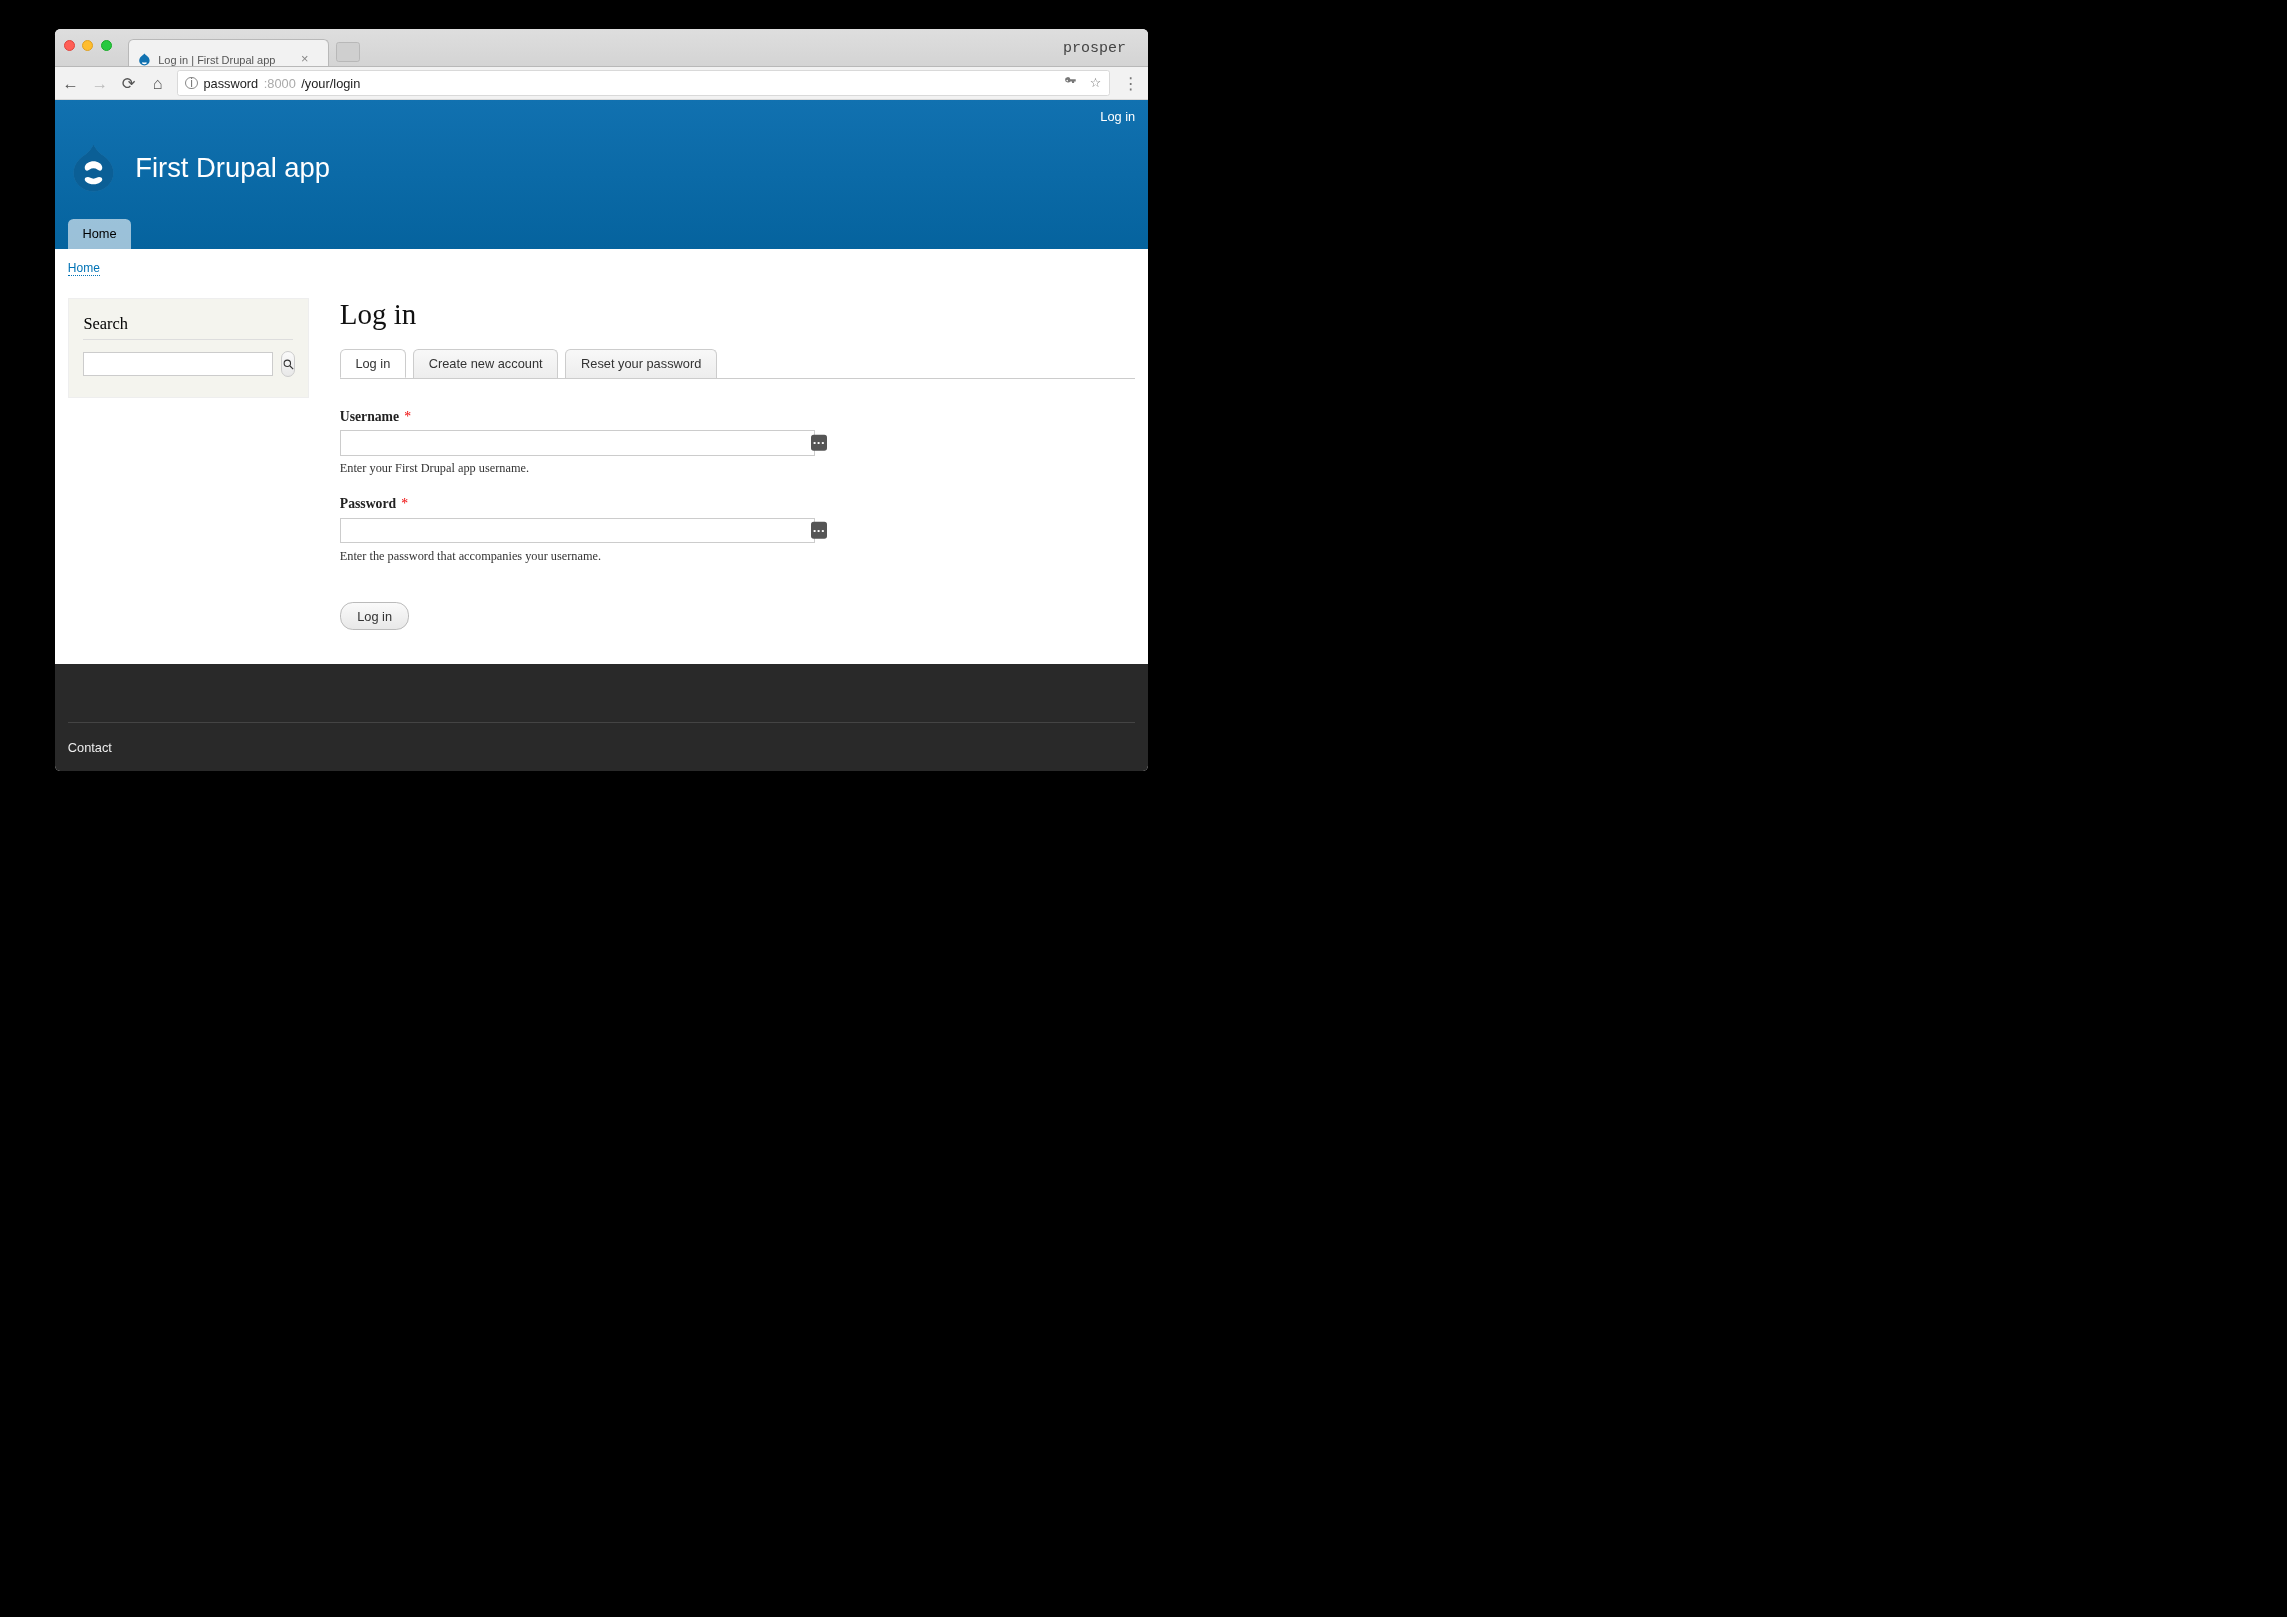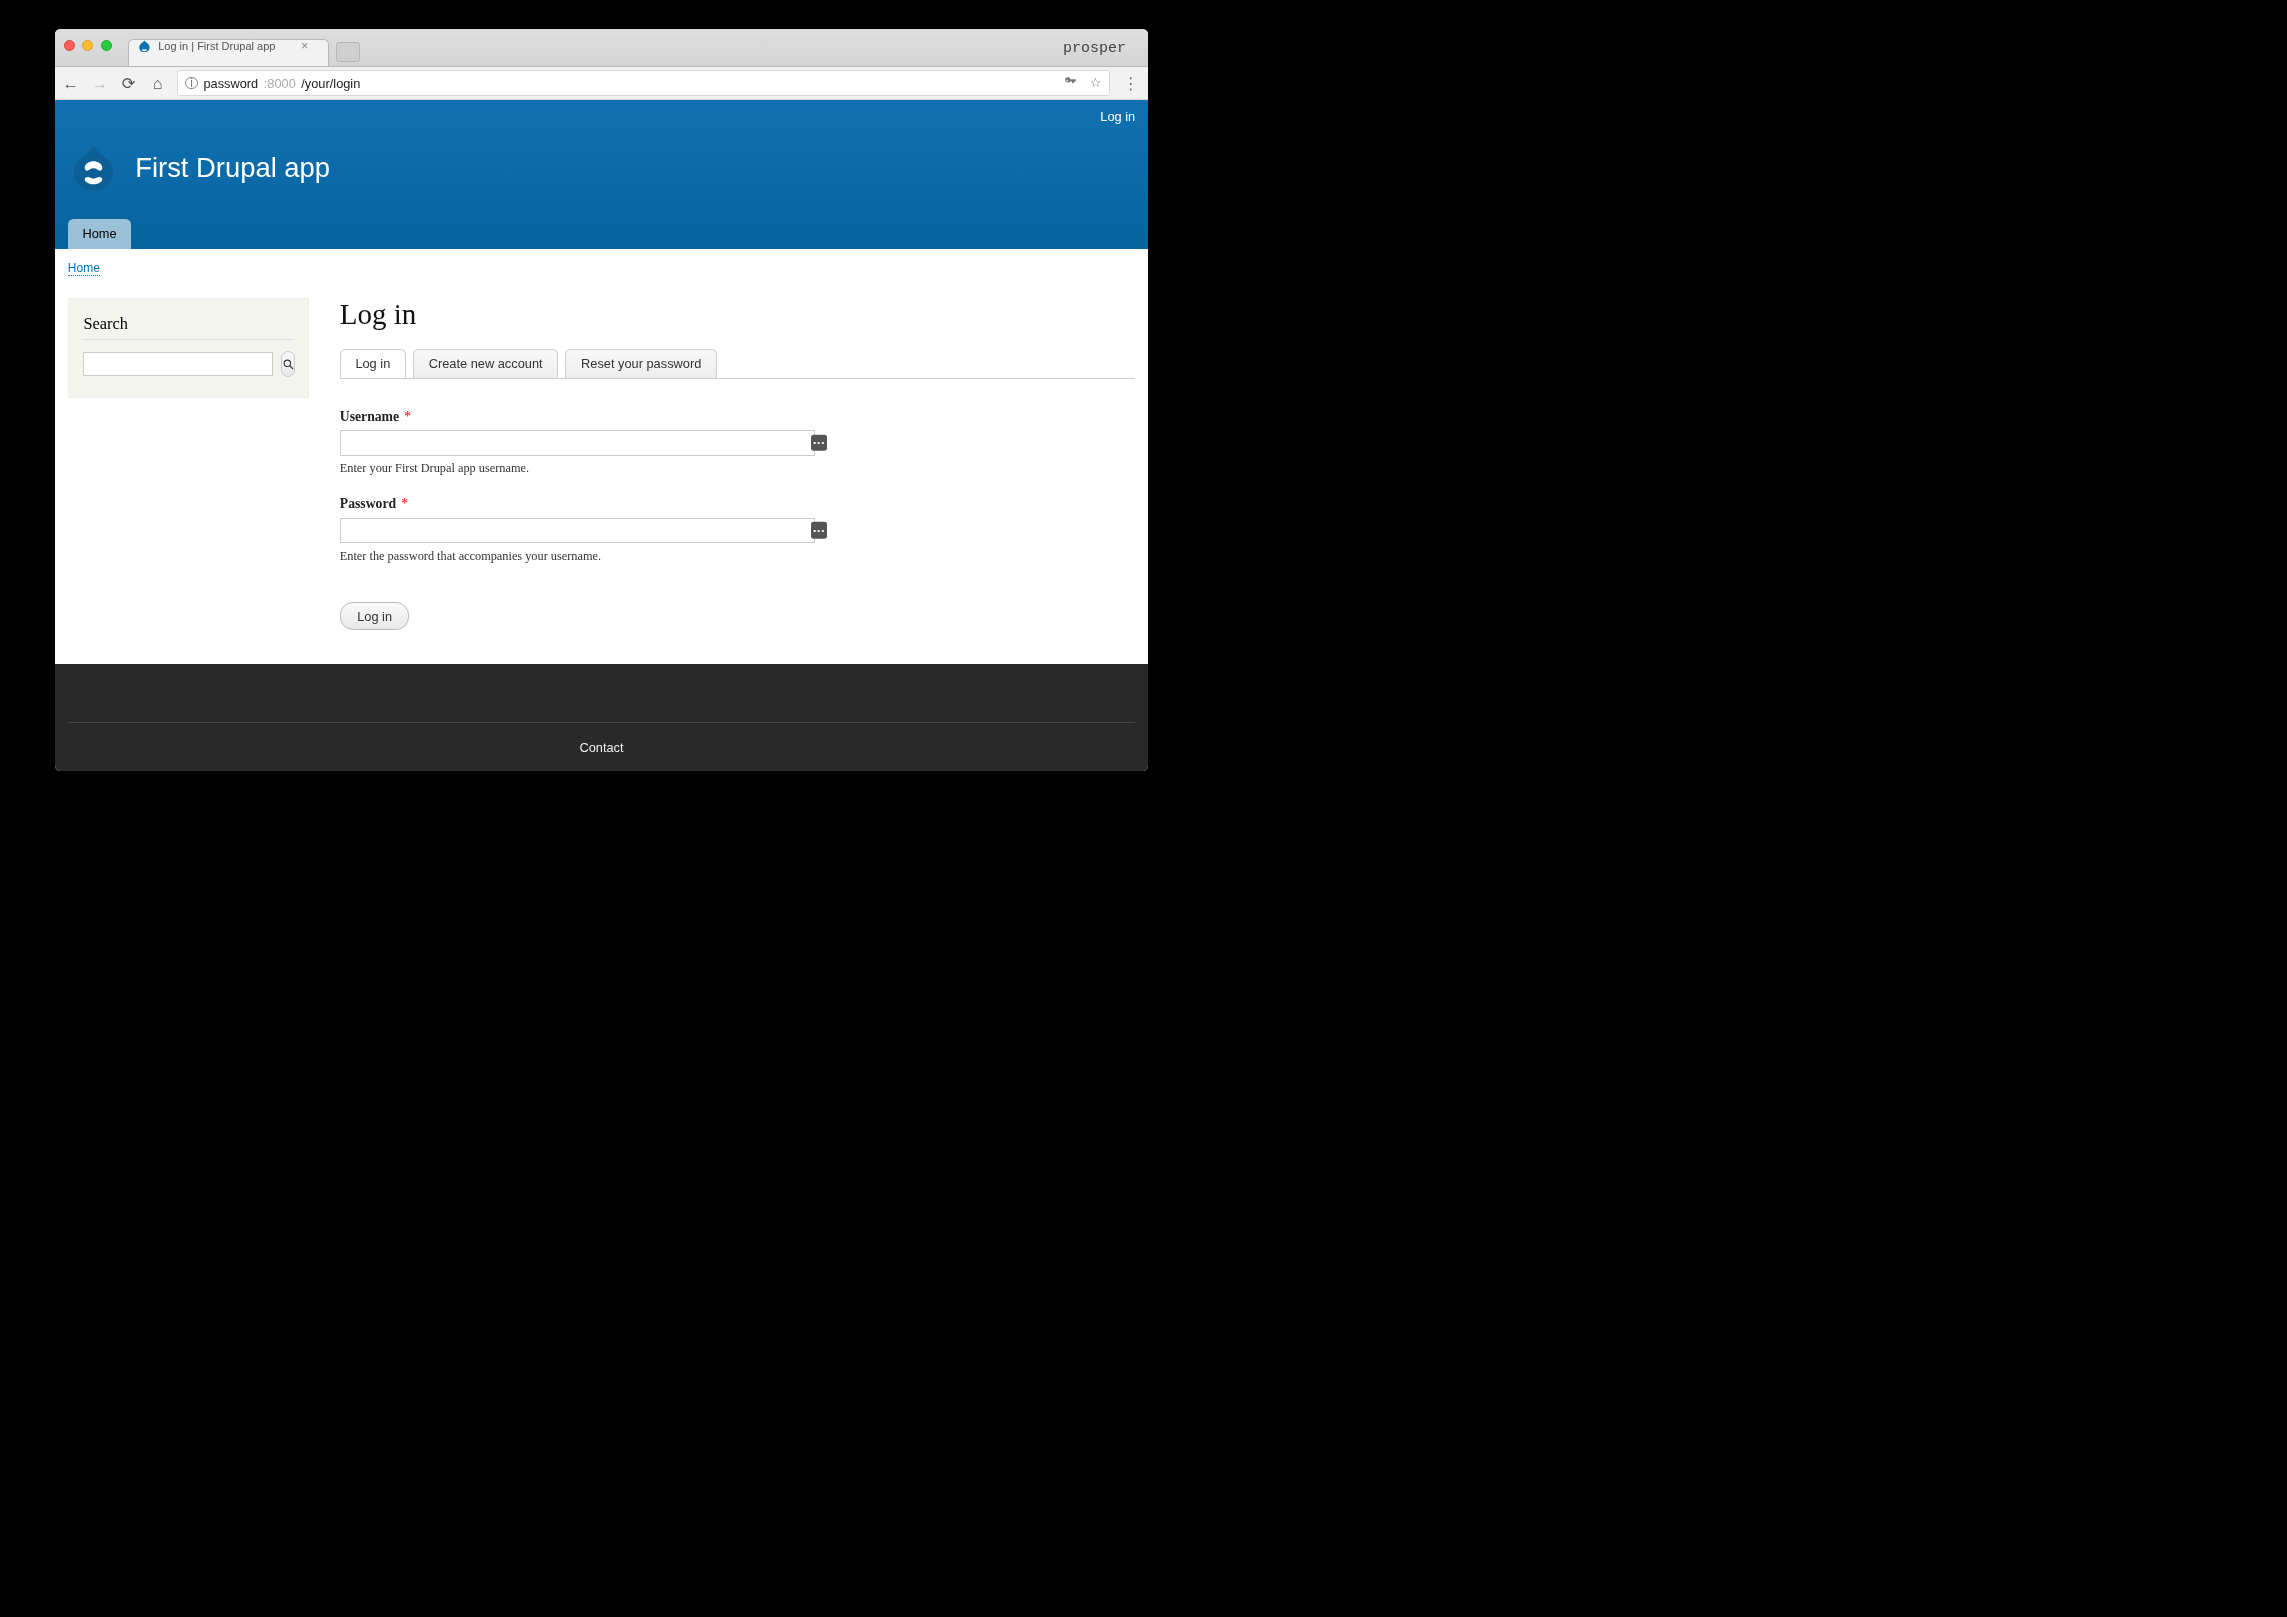--- a/index.html
+++ b/index.html
@@ -47,21 +47,21 @@
   .tl-yellow { background: #ffbd2e; border: 0.5px solid #dea123; }
   .tl-green { background: #27c93f; border: 0.5px solid #1aab29; }
   .browser-tab {
     margin-left: 73px;
     height: 27.4px;
     background: #f2f2f2;
     border: 0.9px solid #b8b8b8;
     border-bottom: none;
     border-radius: 5.5px 5.5px 0 0;
     display: flex;
-    align-items: flex-start;
+    align-items: flex-end;
     padding: 0 9.1px;
     gap: 7.3px;
     font-size: 11px;
     color: #555;
     min-width: 201px;
   }
   .browser-tab .favicon svg { width: 12.8px; height: 12.8px; display: block; }
   .browser-tab .tab-close { color: #888; font-size: 12.8px; line-height: 1; margin-left: 18.3px; }
   .new-tab-stub {
     width: 24px; height: 20px;
@@ -238,21 +238,21 @@
     margin-top: 18.3px;
   }
 
   .footer {
     background: #292929;
     color: #ddd;
     padding: 0 12.8px;
   }
   .footer-sep { height:0.9px; background:#444; margin: 58px 0 16.4px 0;}
   .footer a { color:#eee; text-decoration:none; font-size:12.8px; }
-  .footer-inner { padding-bottom: 16.4px; text-align: center; }
+  .footer-inner { padding-bottom: 16.4px; }
 </style>
 </head>
 <body>
 
 <div class="window">
 
   <div class="titlebar">
     <div class="traffic-lights">
       <span class="tl-red"></span>
       <span class="tl-yellow"></span>

